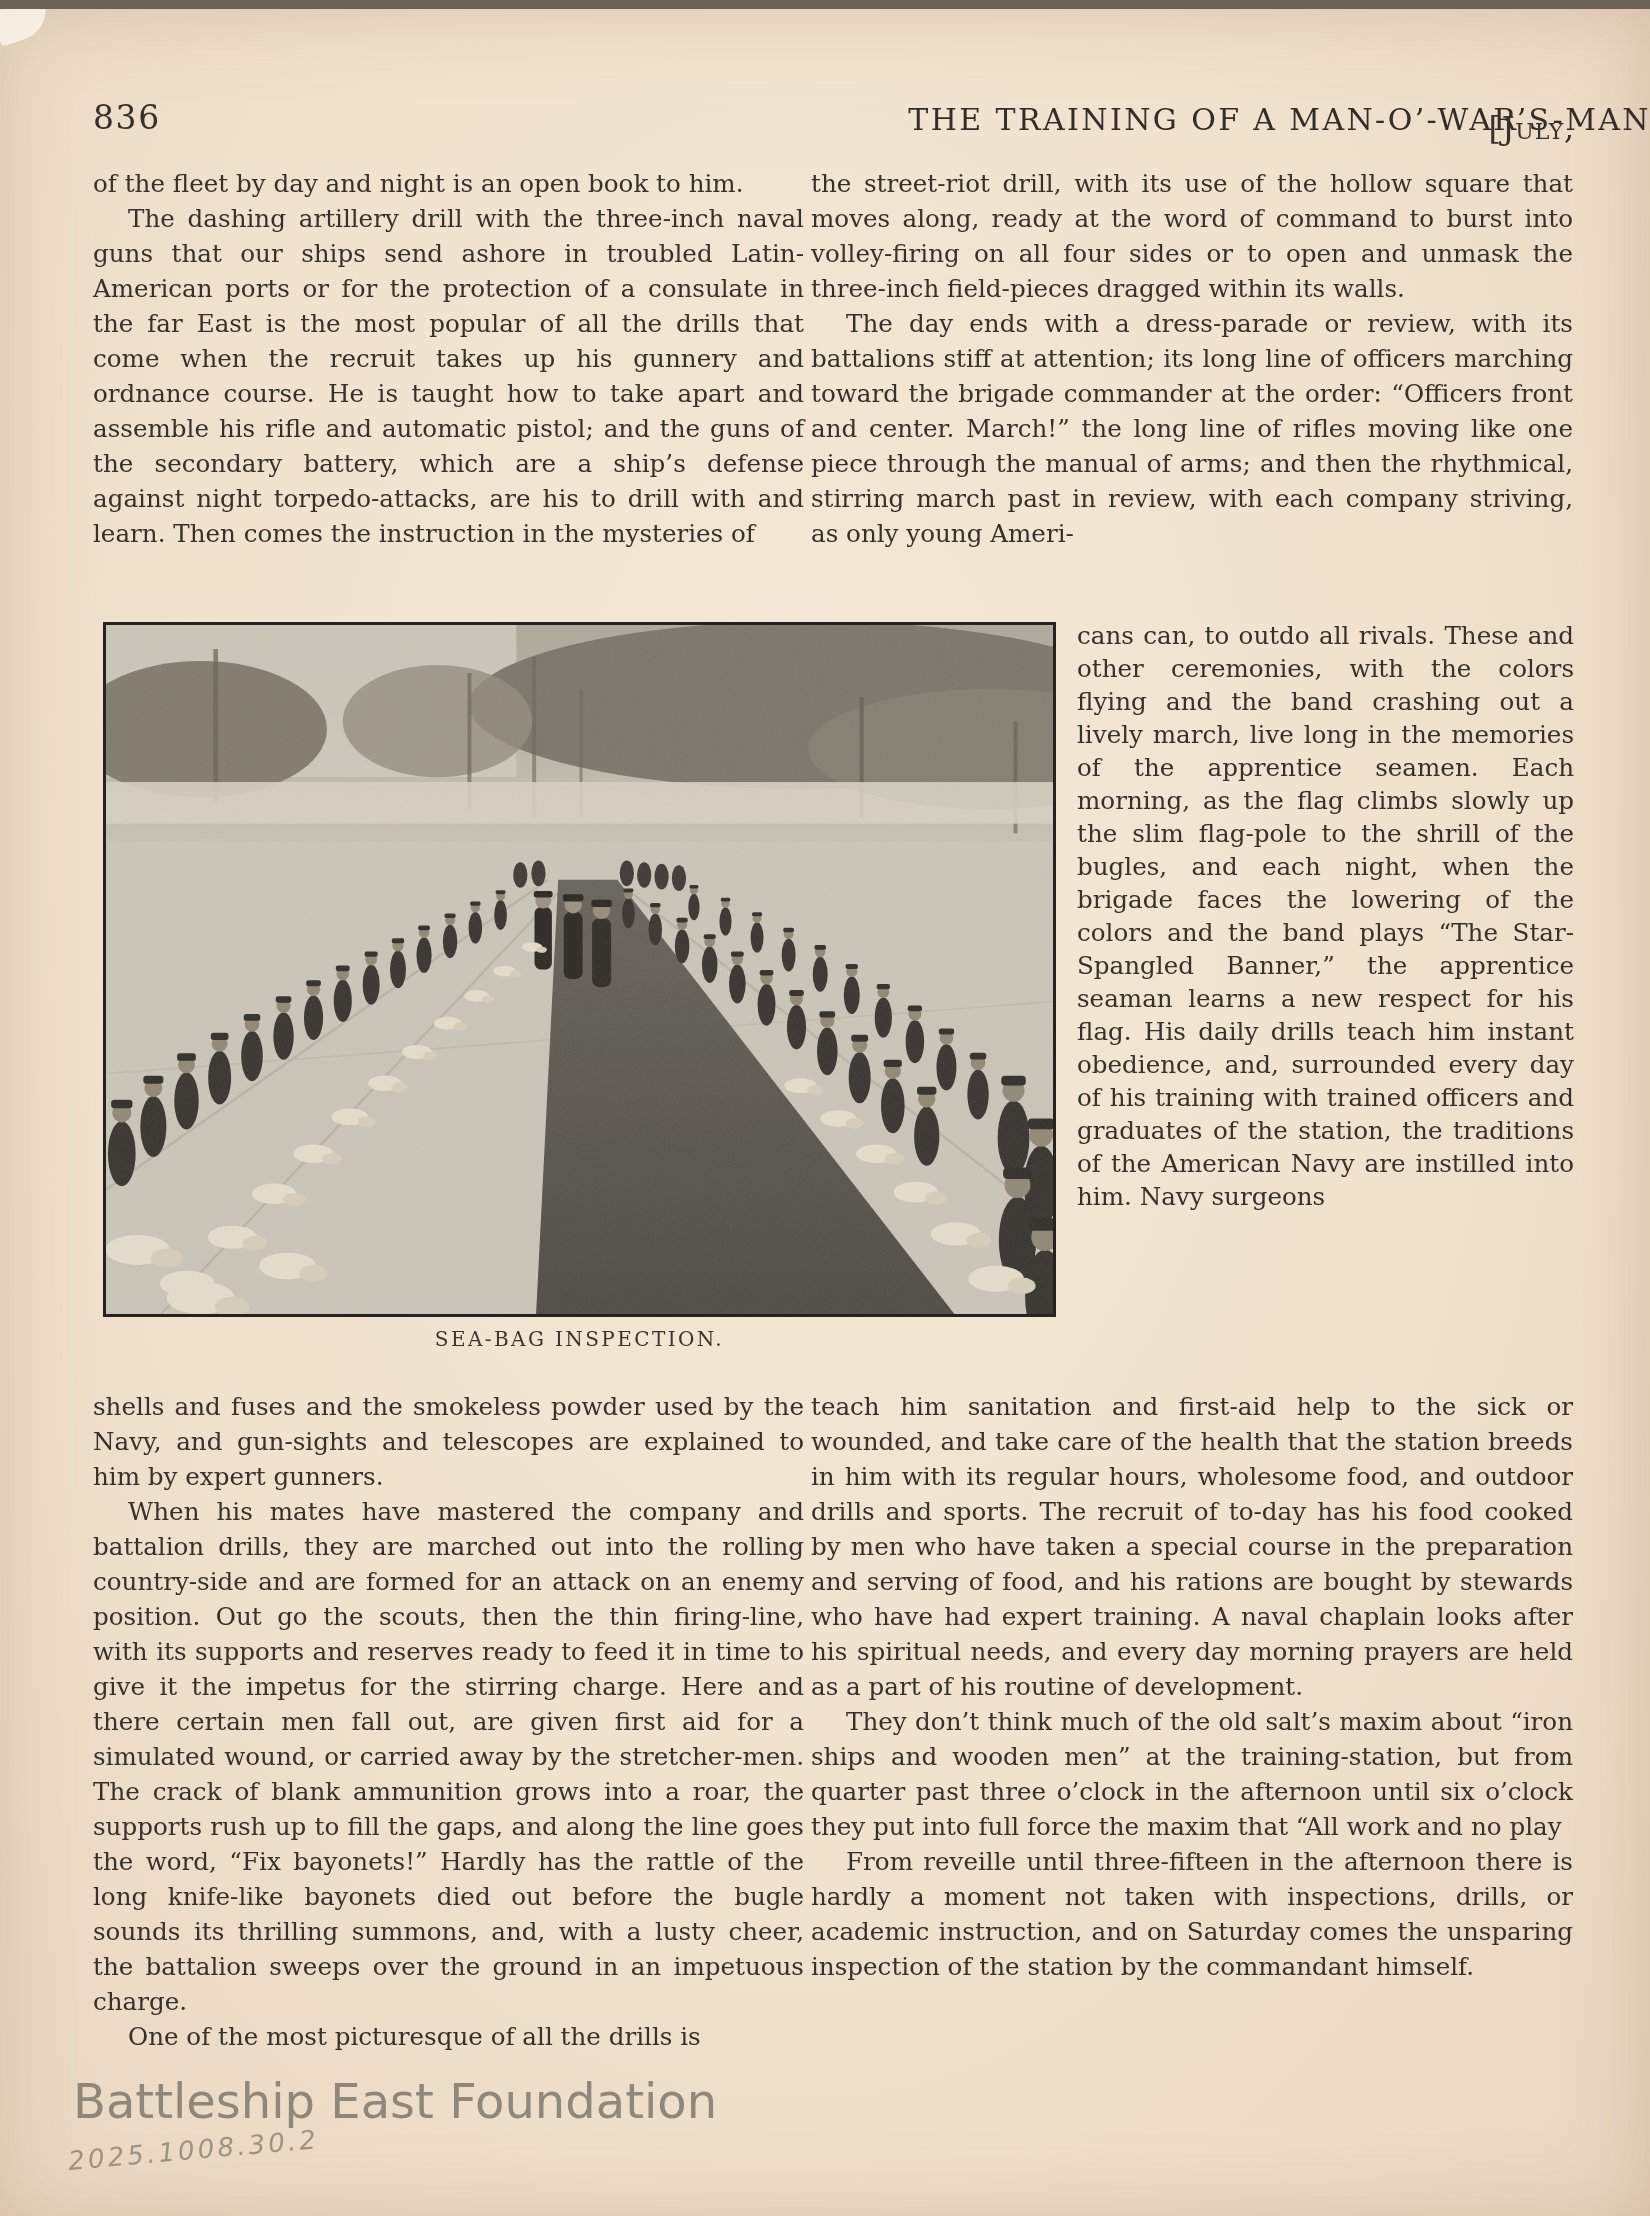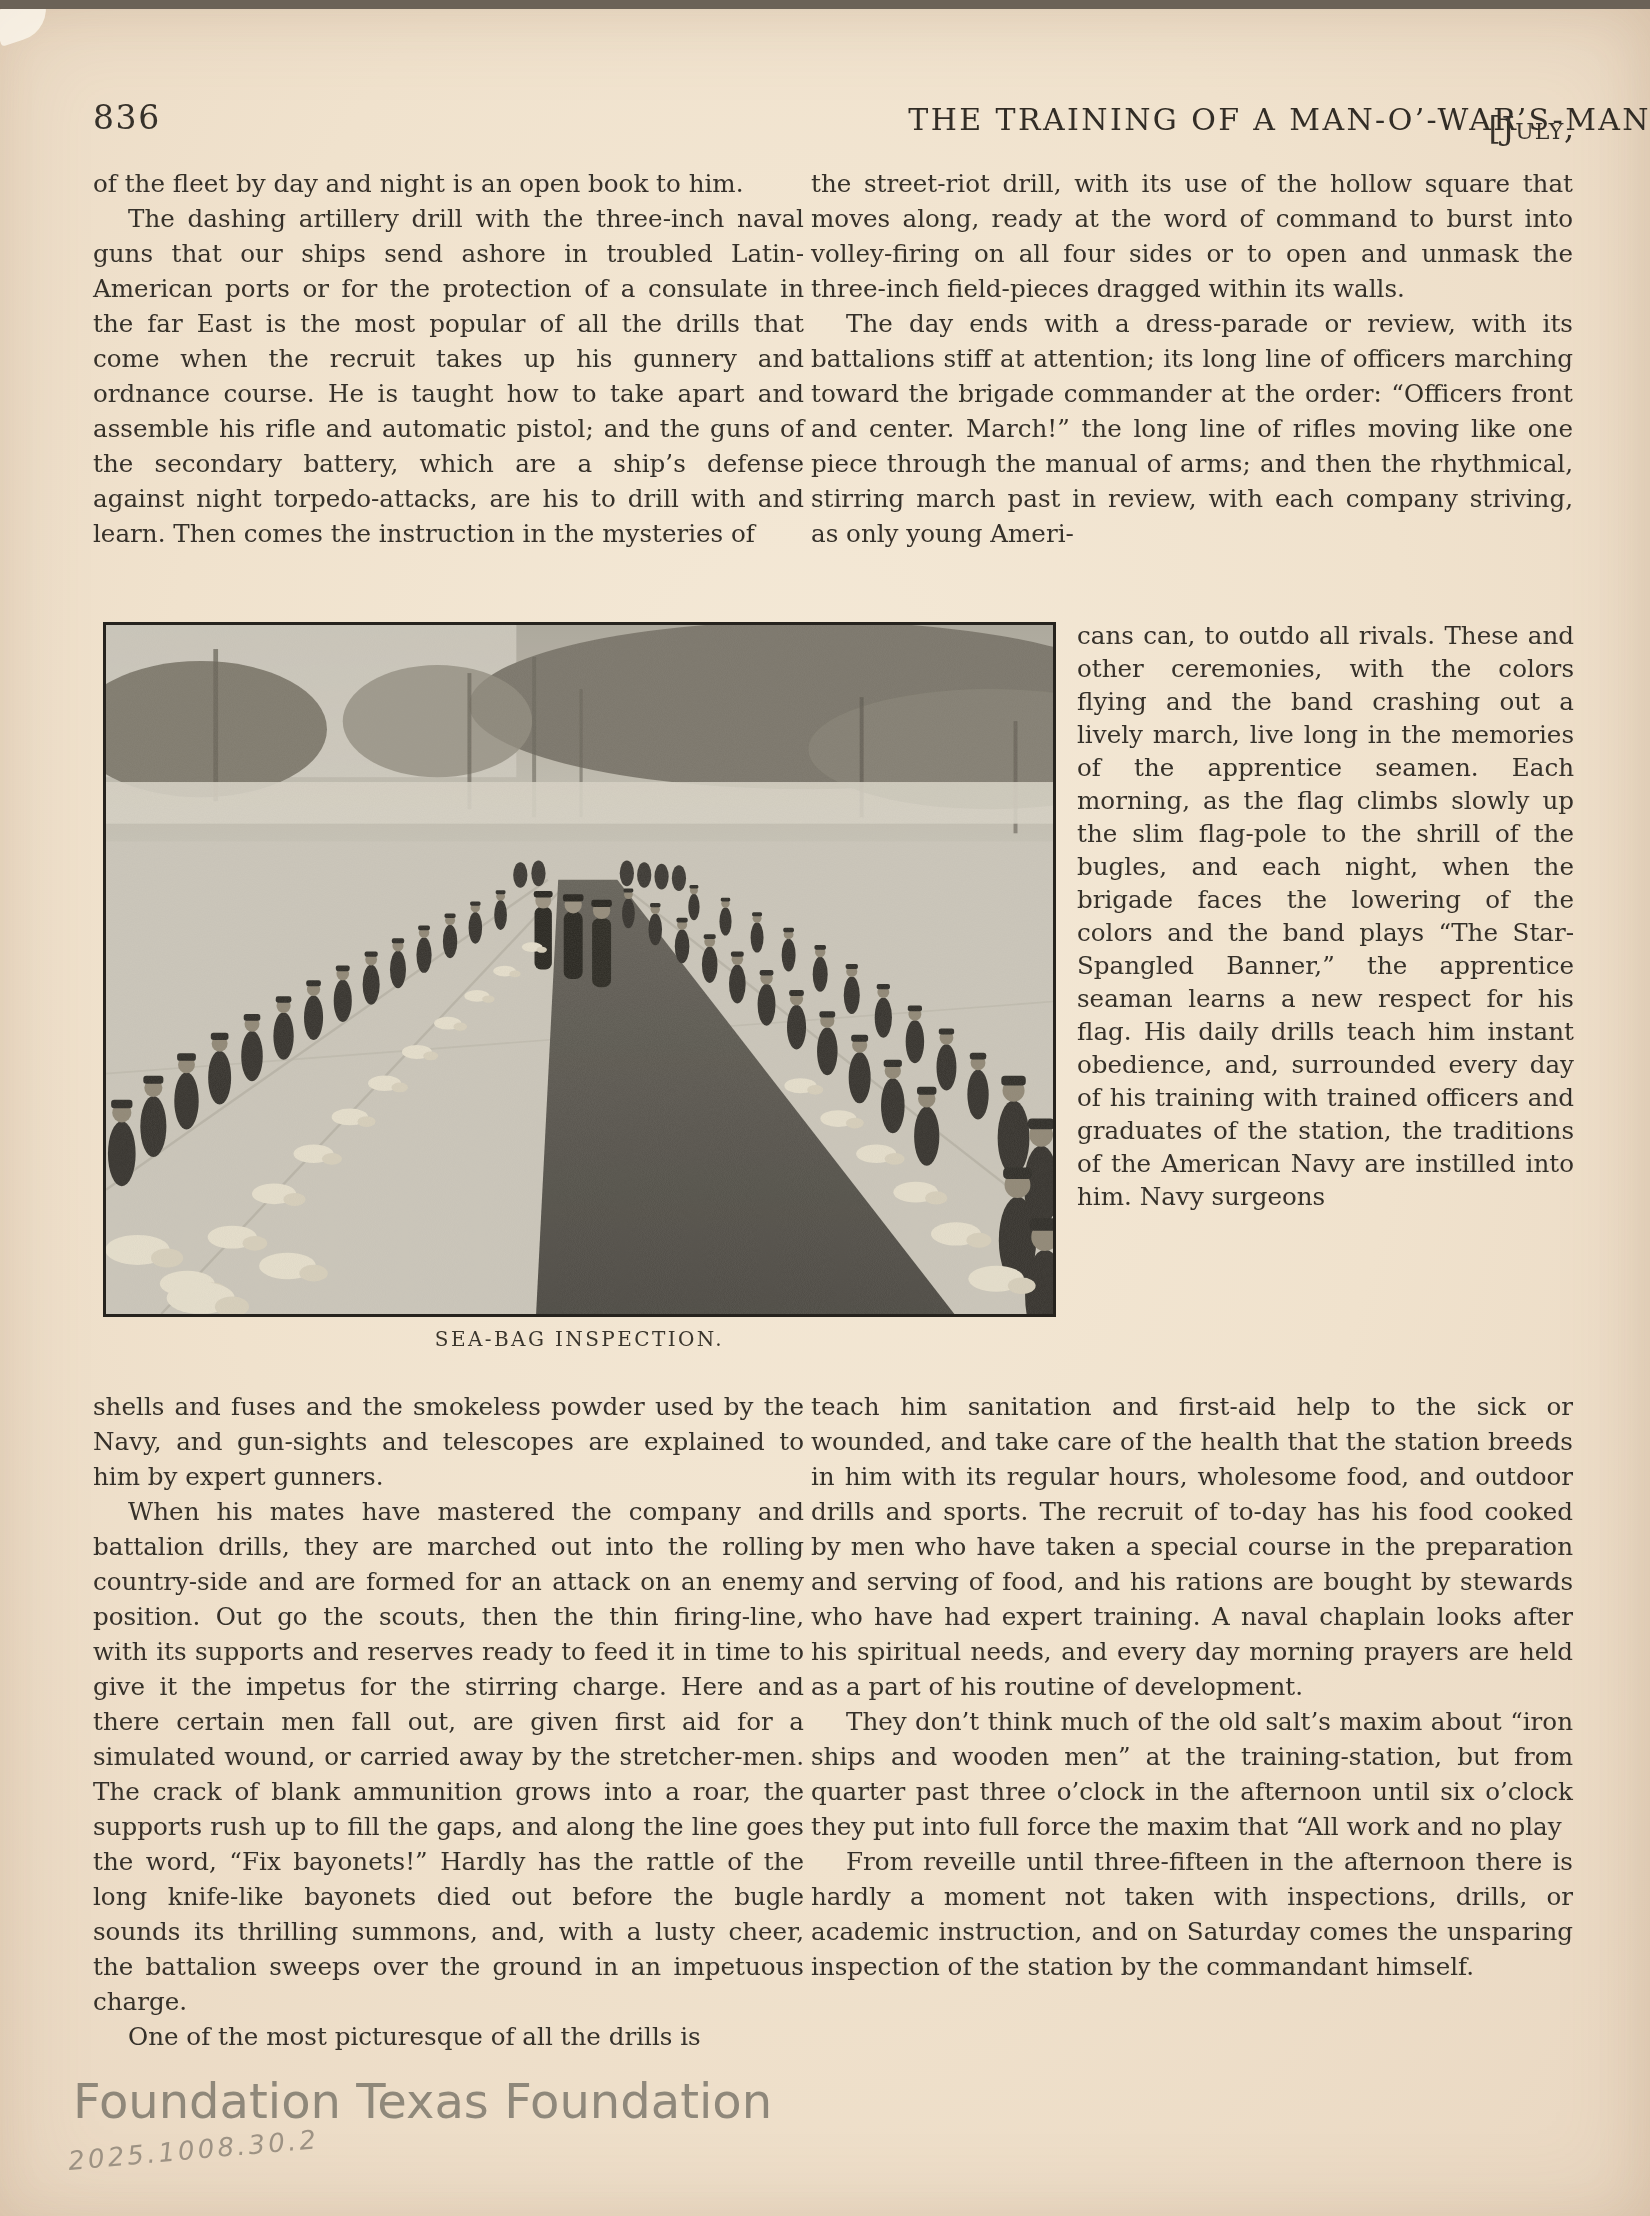--- a/index.html
+++ b/index.html
@@ -218,17 +218,17 @@
     <p>shells and fuses and the smokeless powder used by the Navy, and gun-sights and telescopes are explained to him by expert gunners.</p>
     <p class="indent">When his mates have mastered the company and battalion drills, they are marched out into the rolling country-side and are formed for an attack on an enemy position.  Out go the scouts, then the thin firing-line, with its supports and reserves ready to feed it in time to give it the impetus for the stirring charge.  Here and there certain men fall out, are given first aid for a simulated wound, or carried away by the stretcher-men.  The crack of blank ammunition grows into a roar, the supports rush up to fill the gaps, and along the line goes the word, “Fix bayonets!”  Hardly has the rattle of the long knife-like bayonets died out before the bugle sounds its thrilling summons, and, with a lusty cheer, the battalion sweeps over the ground in an impetuous charge.</p>
     <p class="indent">One of the most picturesque of all the drills is</p>
   </div>
   <div class="col col-right-bottom">
     <p>teach him sanitation and first-aid help to the sick or wounded, and take care of the health that the station breeds in him with its regular hours, wholesome food, and outdoor drills and sports. The recruit of to-day has his food cooked by men who have taken a special course in the preparation and serving of food, and his rations are bought by stewards who have had expert training.  A naval chaplain looks after his spiritual needs, and every day morning prayers are held as a part of his routine of development.</p>
     <p class="indent">They don’t think much of the old salt’s maxim about “iron ships and wooden men” at the training-station, but from quarter past three o’clock in the afternoon until six o’clock they put into full force the maxim that “All work and no play</p>
     <p class="indent">From reveille until three-fifteen in the afternoon there is hardly a moment not taken with inspections, drills, or academic instruction, and on Saturday comes the unsparing inspection of the station by the commandant himself.</p>
   </div>
 
-  <div class="watermark">Foundation Texas Foundation</div>
+  <div class="watermark">Battleship East Foundation</div>
   <div class="accession">2025.1008.30.2</div>
 
 </div>
 
 
 </body></html>

